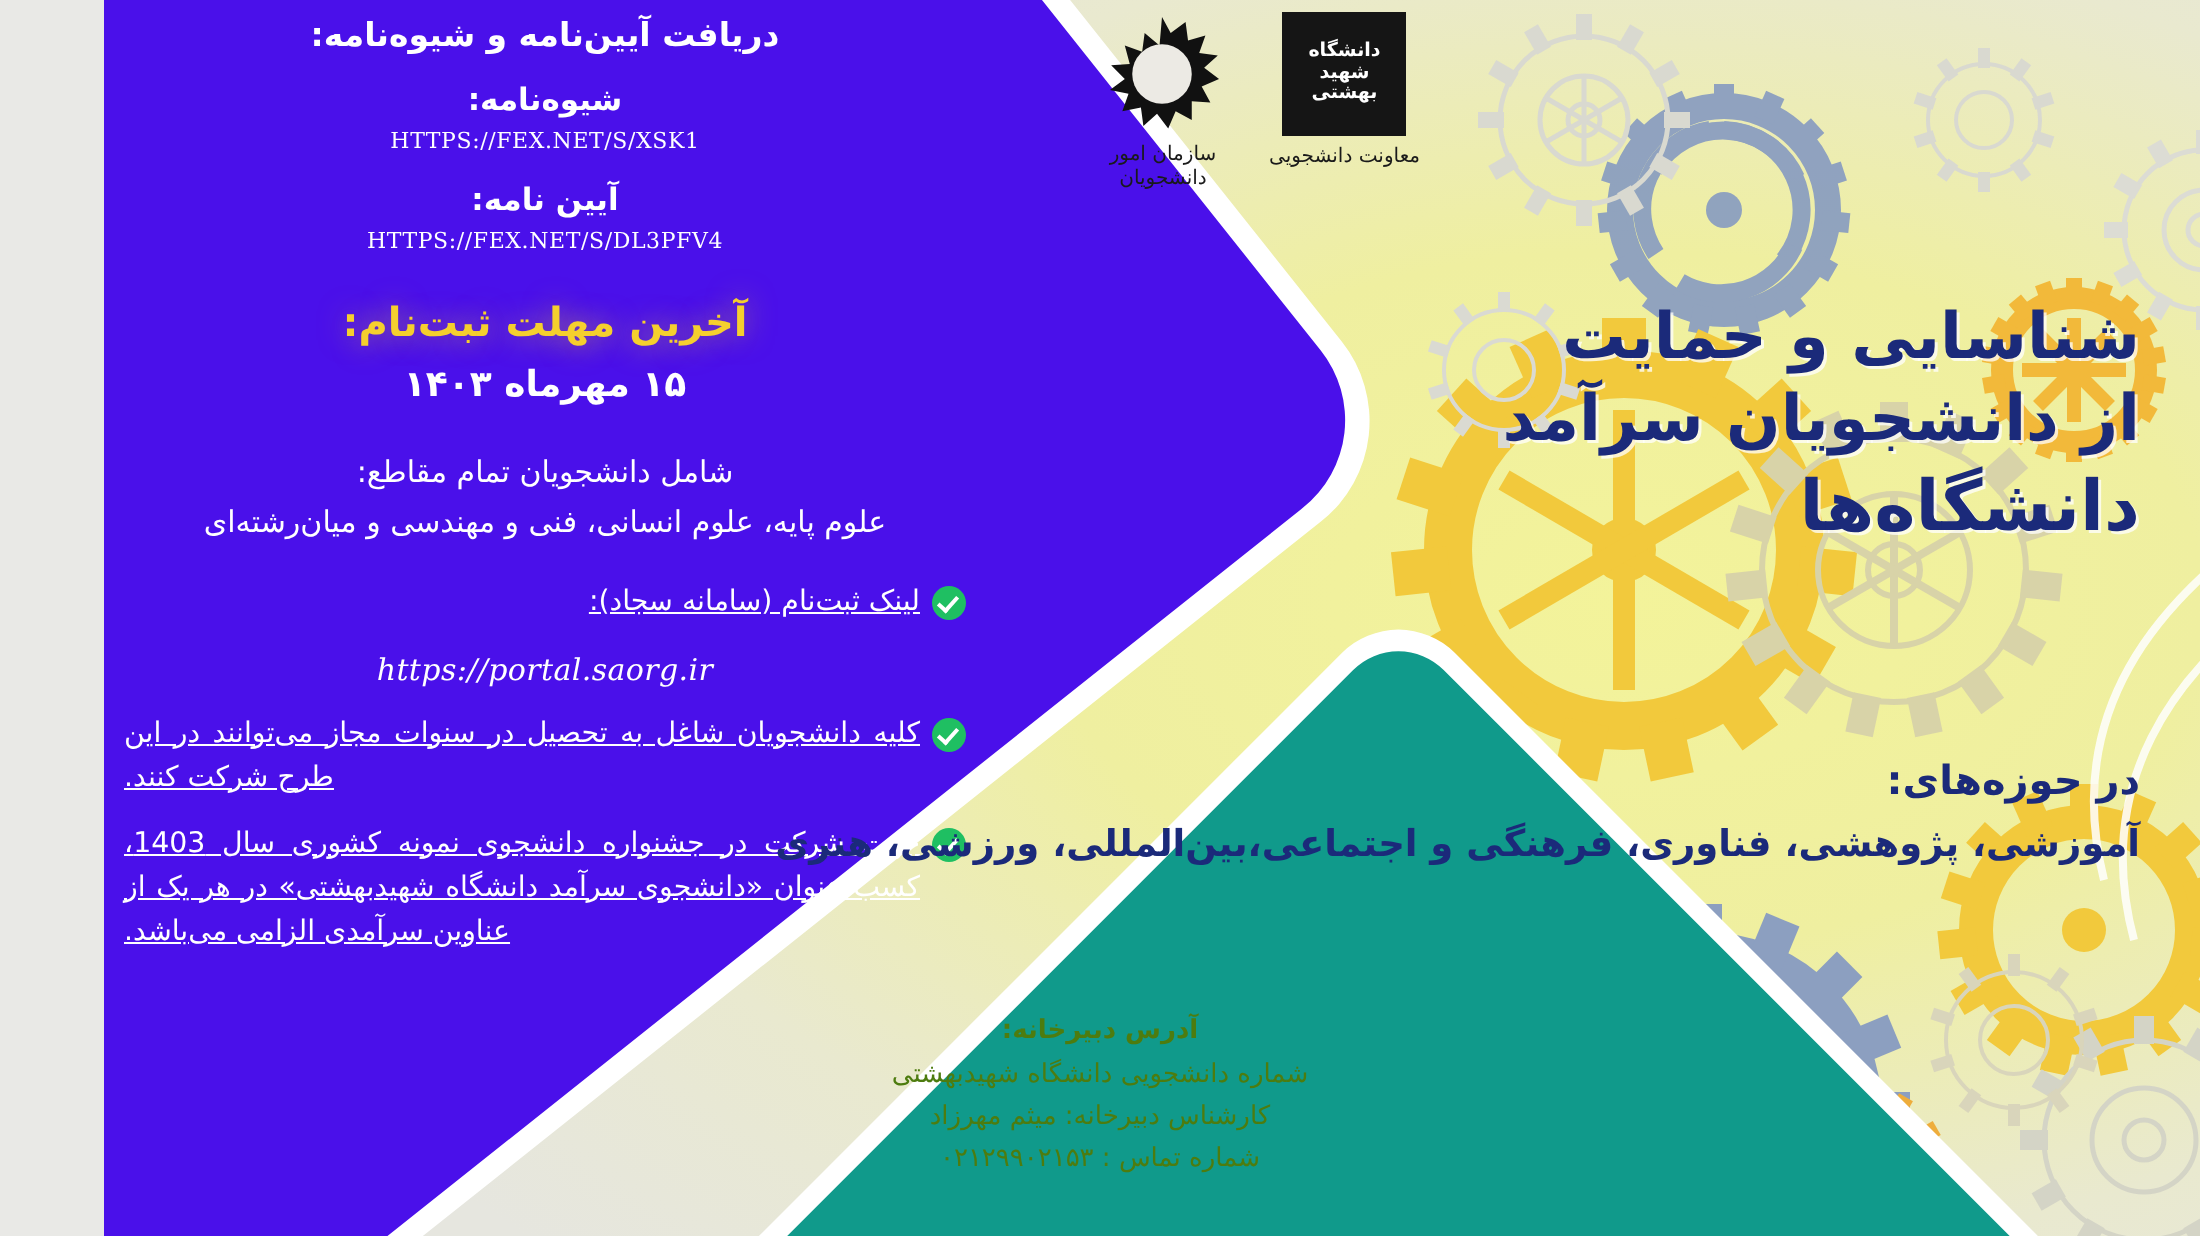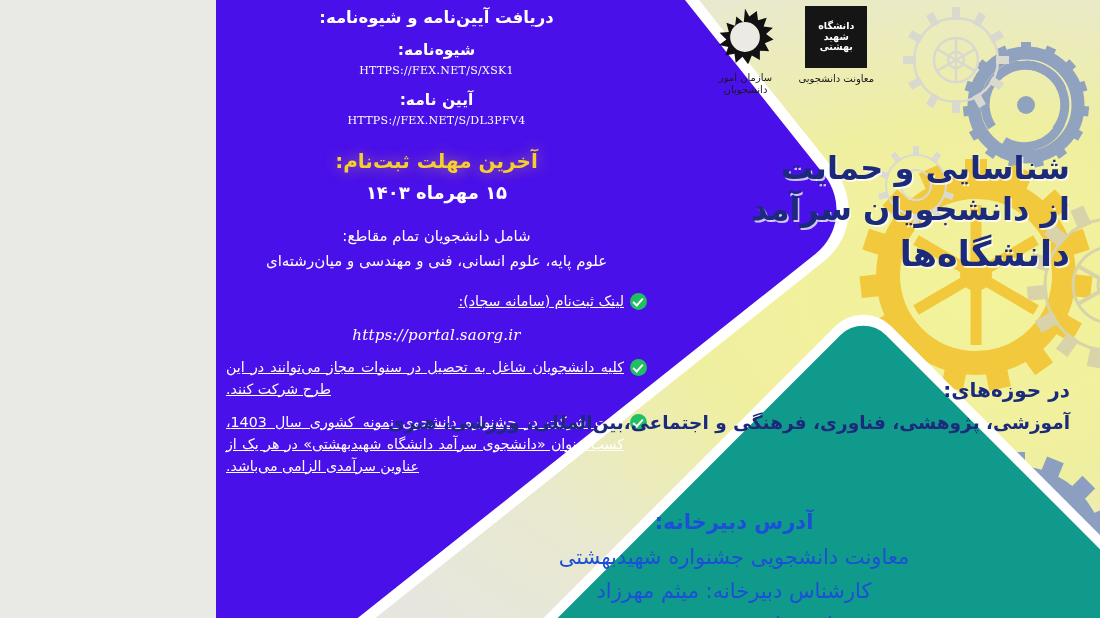--- a/index.html
+++ b/index.html
@@ -3,21 +3,21 @@
 <meta charset="utf-8">
 <title>Poster</title>
 <style>
   html,body{margin:0;padding:0;}
   body{
     width:1100px;height:618px;overflow:hidden;
     font-family:"DejaVu Sans","Liberation Sans",sans-serif;
     background:#e9e9e6;
   }
   #poster{
-    position:relative;width:884px;height:618px;overflow:hidden;
+    position:relative;width:1048px;height:618px;overflow:hidden;
     background:#eceae4;
   }
 
   
   .yellow-field{
     position:absolute;left:0;top:0;width:1100px;height:618px;
     background:
       radial-gradient(ellipse 760px 460px at 760px 300px, #f3f39a 0%, #efefa0 38%, #e9e9cf 72%, #e6e6df 100%),
       linear-gradient(180deg,#eceae4 0%, #e9e7e0 100%);
   }
@@ -44,23 +44,23 @@
 
   
   .teal-wrap{
     position:absolute;left:276px;top:452px;width:700px;height:640px;
     transform:rotate(-45deg);transform-origin:50% 50%;
   }
   .teal-white{position:absolute;inset:0;background:#ffffff;border-radius:40px;}
   .teal-body{position:absolute;left:10px;top:10px;right:10px;bottom:10px;background:#109a8b;border-radius:32px;}
 
   .teal-content{
-    position:absolute;left:308px;top:505px;width:420px;height:113px;
-    color:#1d4ed8;direction:rtl;text-align:center;
-    font-size:21px;line-height:1.62;
+    position:absolute;left:288px;top:505px;width:420px;height:113px;
+    color:#4d7c0f;direction:rtl;text-align:center;
+    font-size:13px;line-height:1.62;
   }
   .teal-content .t-head{font-weight:bold;margin-bottom:1px;}
 
   
   .p-head{font-size:16.5px;font-weight:bold;color:#fff;letter-spacing:.2px;}
   .p-sub{font-size:15.5px;font-weight:bold;color:#fff;margin-top:14px;}
   .p-url{font-family:"DejaVu Serif","Liberation Serif",serif;font-size:11px;color:#fff;margin-top:5px;letter-spacing:.3px;direction:ltr;}
   .p-deadline{
     font-size:20px;font-weight:bold;color:#f5cf2e;margin-top:22px;
     text-shadow:0 0 14px rgba(245,207,46,.55);
@@ -487,21 +487,21 @@
       <div class="bullet">
         <span class="chk"></span>
         <span class="btxt">جهت شرکت در جشنواره دانشجوی نمونه کشوری سال 1403، کسب عنوان «دانشجوی سرآمد دانشگاه شهیدبهشتی» در هر یک از عناوین سرآمدی الزامی می‌باشد.</span>
       </div>
 
     </div>
   </div>
 
   <div class="teal-content">
     <div class="t-head">آدرس دبیرخانه:</div>
-    <div>معاونت دانشجویی جشنواره شهیدبهشتی</div>
+    <div>شماره دانشجویی دانشگاه شهیدبهشتی</div>
     <div>کارشناس دبیرخانه: میثم مهرزاد</div>
     <div>شماره تماس : ۰۲۱۲۹۹۰۲۱۵۳</div>
   </div>
 
   <div class="logos">
     <div class="logo">
       <div class="sbu-mark">
         <span>دانشگاه شهید بهشتی</span>
       </div>
       <div class="logo-cap">معاونت دانشجویی</div>

